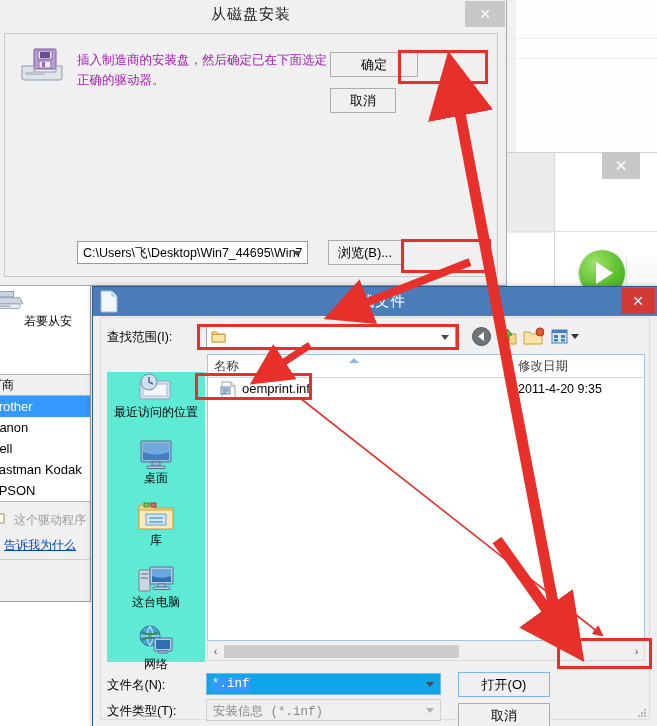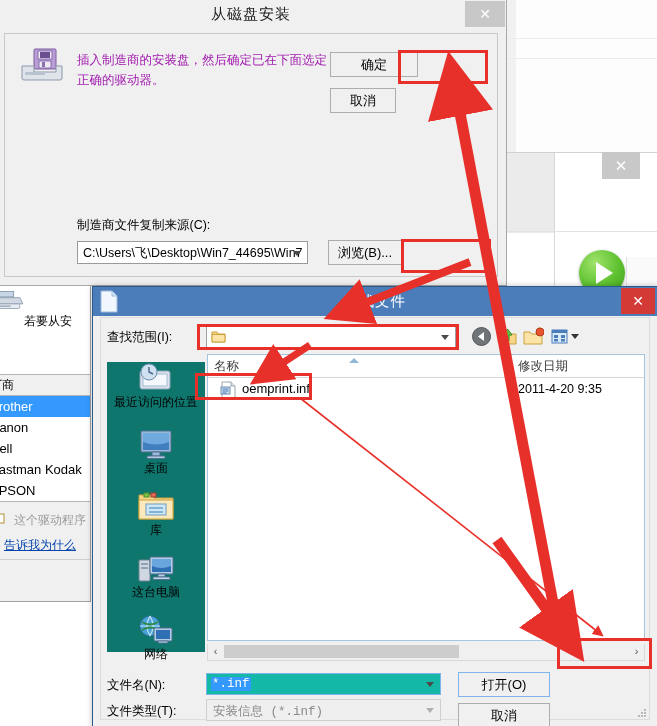--- a/index.html
+++ b/index.html
@@ -179,21 +179,21 @@
   .tbicon{position:absolute;top:8px;width:21px;height:21px;cursor:pointer;}
   #tb-back{left:370px;}
   #tb-up{left:396px;}
   #tb-newfolder{left:422px;}
   #tb-views{left:448px;}
   #tb-views-arrow{
     position:absolute;left:470px;top:16px;width:0;height:0;cursor:pointer;
     border-left:4px solid transparent;border-right:4px solid transparent;border-top:5px solid #333;
   }
   #fd-places{
-    position:absolute;left:6px;top:44px;width:98px;height:290px;background:#0f766e;
+    position:absolute;left:6px;top:54px;width:98px;height:290px;background:#5eead4;
   }
   .place{position:absolute;width:98px;text-align:center;cursor:pointer;}
   .place .pl-ico{display:block;margin:0 auto 1px;width:40px;height:33px;}
   .place .pl-lbl{display:block;font-size:12px;color:#000;line-height:13px;}
   #fd-filelist{
     position:absolute;left:106px;top:36px;right:4px;bottom:78px;
     background:#fff;border:1px solid #a6c5e0;overflow:hidden;
   }
   #fd-colhdr{
     position:absolute;left:0;top:0;width:100%;height:22px;background:#fff;
@@ -223,21 +223,21 @@
     text-align:center;line-height:15px;cursor:pointer;
   }
   #hs-left{left:0;}
   #hs-right{right:0;}
   #hs-thumb{
     position:absolute;left:16px;top:1px;width:235px;height:13px;background:#cdcdcd;cursor:pointer;
   }
   #fd-filename-label{position:absolute;left:6px;top:359px;font-size:12.5px;}
   #fd-filetype-label{position:absolute;left:6px;top:385px;font-size:12.5px;}
   #fd-filename-combo{
-    position:absolute;left:105px;top:355px;width:235px;height:22px;background:#14b8a6;
+    position:absolute;left:105px;top:355px;width:235px;height:22px;background:#0ea5e9;
     border:1px solid #7eb4ea;box-sizing:border-box;
   }
   #fd-filename-value{
     position:absolute;left:4px;top:3px;font-size:12.5px;background:#3399ff;color:#fff;
     padding:0 1px;font-family:"Liberation Mono","DejaVu Sans Mono",monospace;
   }
   #fd-filetype-combo{
     position:absolute;left:105px;top:381px;width:235px;height:22px;background:#efefef;
     border:1px solid #cfcfcf;box-sizing:border-box;text-align:right;
   }
@@ -324,21 +324,20 @@
       <rect x="18" y="3" width="14" height="8" fill="#f2eef8" stroke="#8a6fae"></rect>
       <rect x="20" y="4" width="10" height="6" fill="#6b4f90"></rect>
       <rect x="19" y="13" width="12" height="7" fill="#efe9f6" stroke="#8a6fae"></rect>
       <rect x="22" y="14" width="3" height="5" fill="#8a6fae"></rect>
       <path d="M2 18 h12 v6 h22 v-6 h6 v12 a2 2 0 0 1-2 2 h-36 a2 2 0 0 1-2-2 z" fill="#dfe4ea" stroke="#8d99a8"></path>
       <rect x="5" y="24" width="20" height="3" rx="1" fill="#b9c3cf"></rect>
     </svg>
     <div id="ifd-message">插入制造商的安装盘，然后确定已在下面选定正确的驱动器。</div>
     <div class="btn" id="ifd-ok">确定</div>
     <div class="btn" id="ifd-cancel">取消</div>
-    <div id="ifd-source-label">制造商文件复制来源(C):</div>
     <div id="ifd-path-combo">
       <div id="ifd-path-value">C:\Users\飞\Desktop\Win7_44695\Win7</div>
       <div class="combo-arrow"></div>
     </div>
     <div class="btn" id="ifd-browse">浏览(B)...</div>
   </div>
 </div>
 
 <div class="abs" id="find-file-dialog">
   <div id="fd-titlebar">

